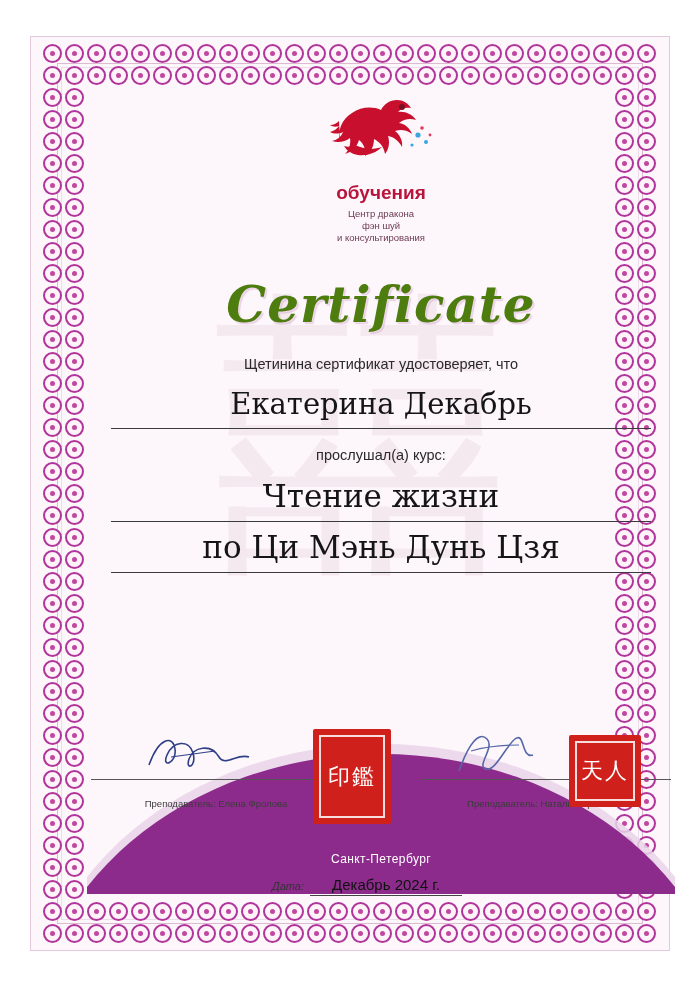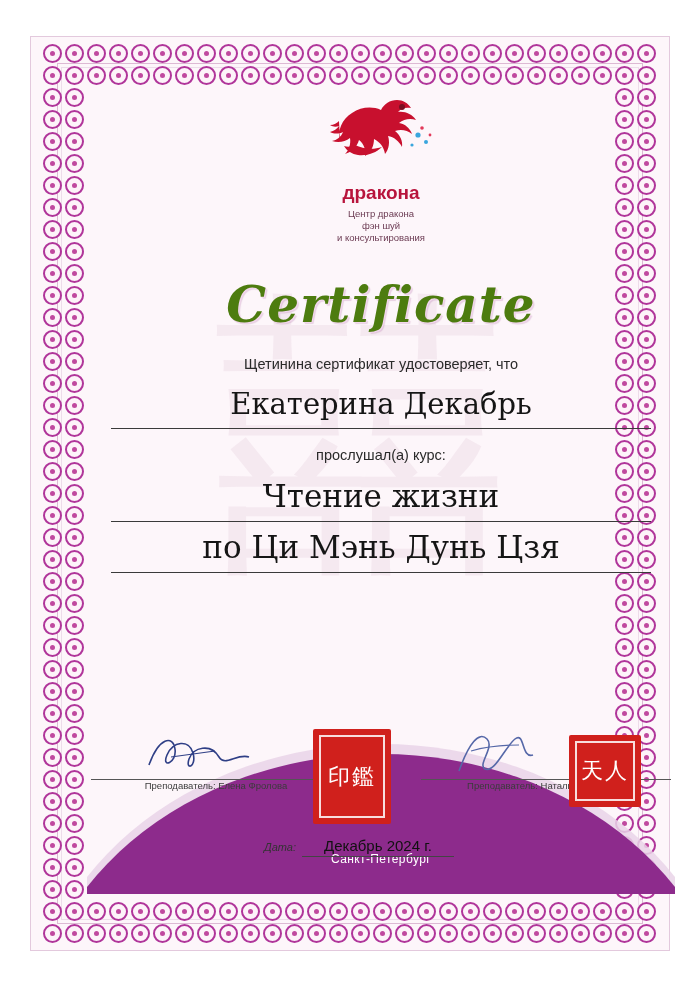--- a/index.html
+++ b/index.html
@@ -195,21 +195,21 @@
   .sig-right { right: 0; }
 
   .sig-scribble {
     height: 50px;
     position: relative;
   }
   .sig-caption {
     font-size: 9.5px;
     color: #3b3b3b;
     border-top: 1px solid #555;
-    padding-top: 0;
+    padding-top: 18px;
     margin-top: 2px;
   }
 
   .seal {
     position: absolute;
     top: 2px;
     width: 78px;
     height: 95px;
     background: #d0201c;
     border-radius: 2px;
@@ -598,21 +598,21 @@
               <circle cx="120" cy="63" r="2"></circle>
               <circle cx="106" cy="66" r="1.6"></circle>
             </g>
             <g fill="#e23a5a">
               <circle cx="116" cy="49" r="1.8"></circle>
               <circle cx="124" cy="56" r="1.4"></circle>
             </g>
           </svg>
         </div>
         <div class="logo-brand">
-          <div>дракона</div>
+          <div>обучения</div>
         </div>
         <div class="logo-sub">
           <div>Центр дракона</div>
           <div>фэн шуй</div>
           <div>и консультирования</div>
         </div>
       </div>
 
       <div class="title">Certificate</div>
 
@@ -654,18 +654,18 @@
         <div class="seal-glyph">印鑑</div>
       </div>
 
       <div class="seal right-seal">
         <div class="seal-inner"></div>
         <div class="seal-glyph">天人</div>
       </div>
 
     </div>
 
-    <div class="date-row" style="left:8px;width:640px;">
+    <div class="date-row" style="left:16px;width:640px;margin-top:39px;">
       <span class="date-label">Дата:</span><span class="date-value">Декабрь 2024 г.</span>
     </div>
 
   </div>
 </div>
 
 </body></html>

